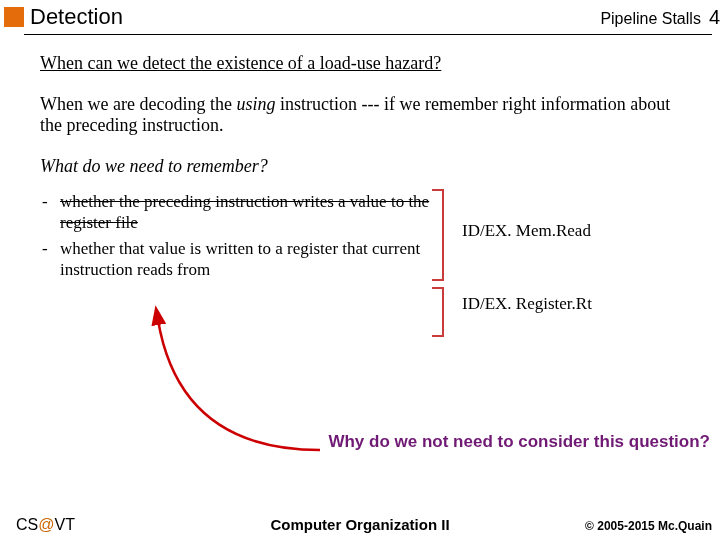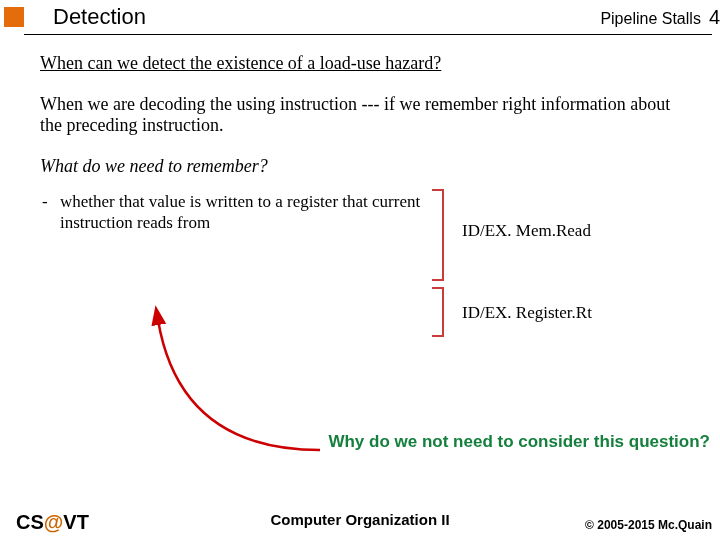--- a/index.html
+++ b/index.html
@@ -9,21 +9,20 @@
     background: #fff;
     font-family: "Times New Roman", Times, serif;
     color: #000;
     position: relative;
     overflow: hidden;
   }
   .header {
     display: flex;
     align-items: center;
     padding: 4px 0 4px 4px;
-    gap: 23px;
   }
   .orange-sq {
     width: 20px;
     height: 20px;
     background: #e46c0a;
     margin-right: 6px;
     flex: 0 0 auto;
   }
   .title {
     font-family: Arial, Helvetica, sans-serif;
@@ -47,21 +46,21 @@
   }
   .body {
     padding: 18px 28px 0 40px;
     font-size: 18px;
   }
   .q1 {
     text-decoration: underline;
     margin-bottom: 20px;
   }
   .p2 { margin-bottom: 20px; }
-  .em { }
+  .em { font-style: italic; }
   .p3 { margin-bottom: 14px; font-style: italic; }
   .mid {
     display: flex;
     align-items: stretch;
   }
   .list-col {
     width: 390px;
     font-size: 17px;
   }
   ul.dashlist {
@@ -94,47 +93,47 @@
   .br1 { top: -2px; height: 92px; left: 2px; }
   .br2 { top: 96px; height: 50px; left: 2px; }
   .labels-col {
     padding-left: 10px;
     font-family: Liberation Serif, serif;
     font-size: 17px;
     position: relative;
     width: 240px;
   }
   .lbl1 { position: absolute; top: 30px; }
-  .lbl2 { position: absolute; top: 112px; }
+  .lbl2 { position: absolute; top: 103px; }
   .lbl3 { position: absolute; top: 166px; line-height: 1.25; }
   .arrow-svg {
     position: absolute;
     pointer-events: none;
   }
   .q2 {
     position: absolute;
     right: 10px;
     top: 432px;
     font-family: Arial, Helvetica, sans-serif;
     font-weight: bold;
-    color: #15803d;
+    color: #701a75;
     font-size: 17px;
   }
   .footer {
     position: absolute;
     bottom: 6px;
     left: 0;
     width: 100%;
     display: flex;
     justify-content: space-between;
     align-items: baseline;
     padding: 0 8px 0 16px;
     font-family: Arial, Helvetica, sans-serif;
   }
-  .footer-left { font-size: 20px; font-weight: bold; }
+  .footer-left { font-size: 16px; font-weight: normal; }
   .footer-left .at { color: #cc6600; }
   .footer-center {
     position: absolute;
     left: 50%;
     transform: translateX(-50%);
     font-size: 15px;
     font-weight: bold;
   }
   .footer-right { font-size: 12px; font-weight: bold; }
 </style>
@@ -154,20 +153,21 @@
 <div class="body">
   <p class="q1">When can we detect the existence of a load-use hazard?</p>
   <p class="p2">
     <span>When we are decoding the </span><span class="em">using</span><span> instruction --- if we remember right information about the preceding instruction.</span>
   </p>
   <p class="p3">What do we need to remember?</p>
 
   <div class="mid">
     <div class="list-col">
       <ul class="dashlist">
+        <li><span class="strike">whether the preceding instruction writes a value to the register file</span></li>
         <li><span>whether that value is written to a register that current instruction reads from</span></li>
       </ul>
     </div>
     <div class="bracket-col">
       <div class="bracket br1"></div>
       <div class="bracket br2"></div>
     </div>
     <div class="labels-col">
       <div class="lbl1">ID/EX. Mem.Read</div>
       <div class="lbl2">ID/EX. Register.Rt</div>

